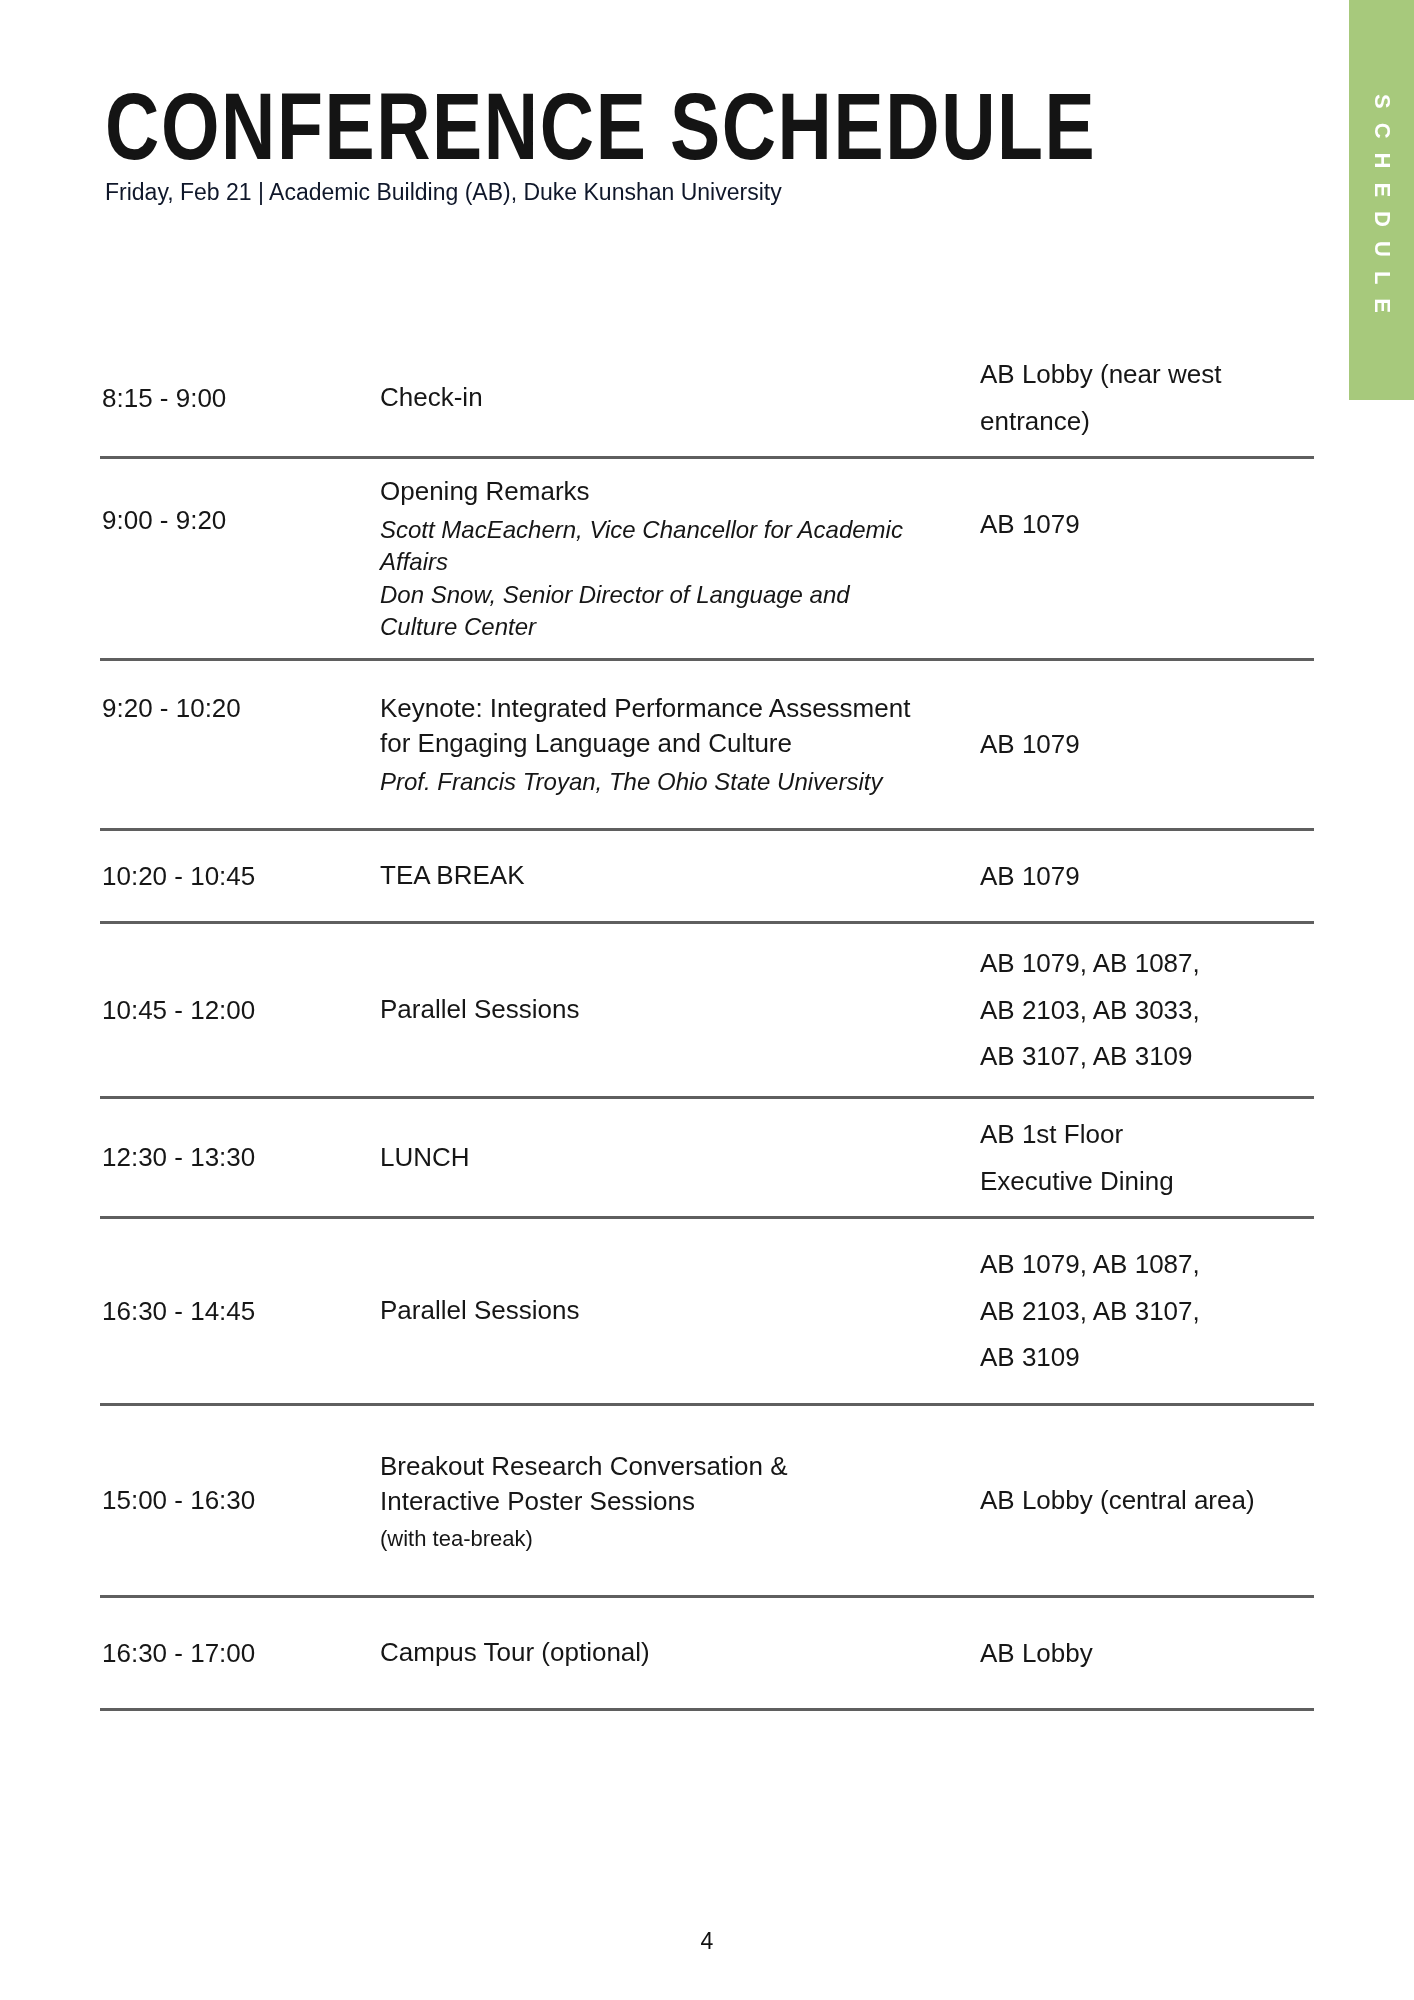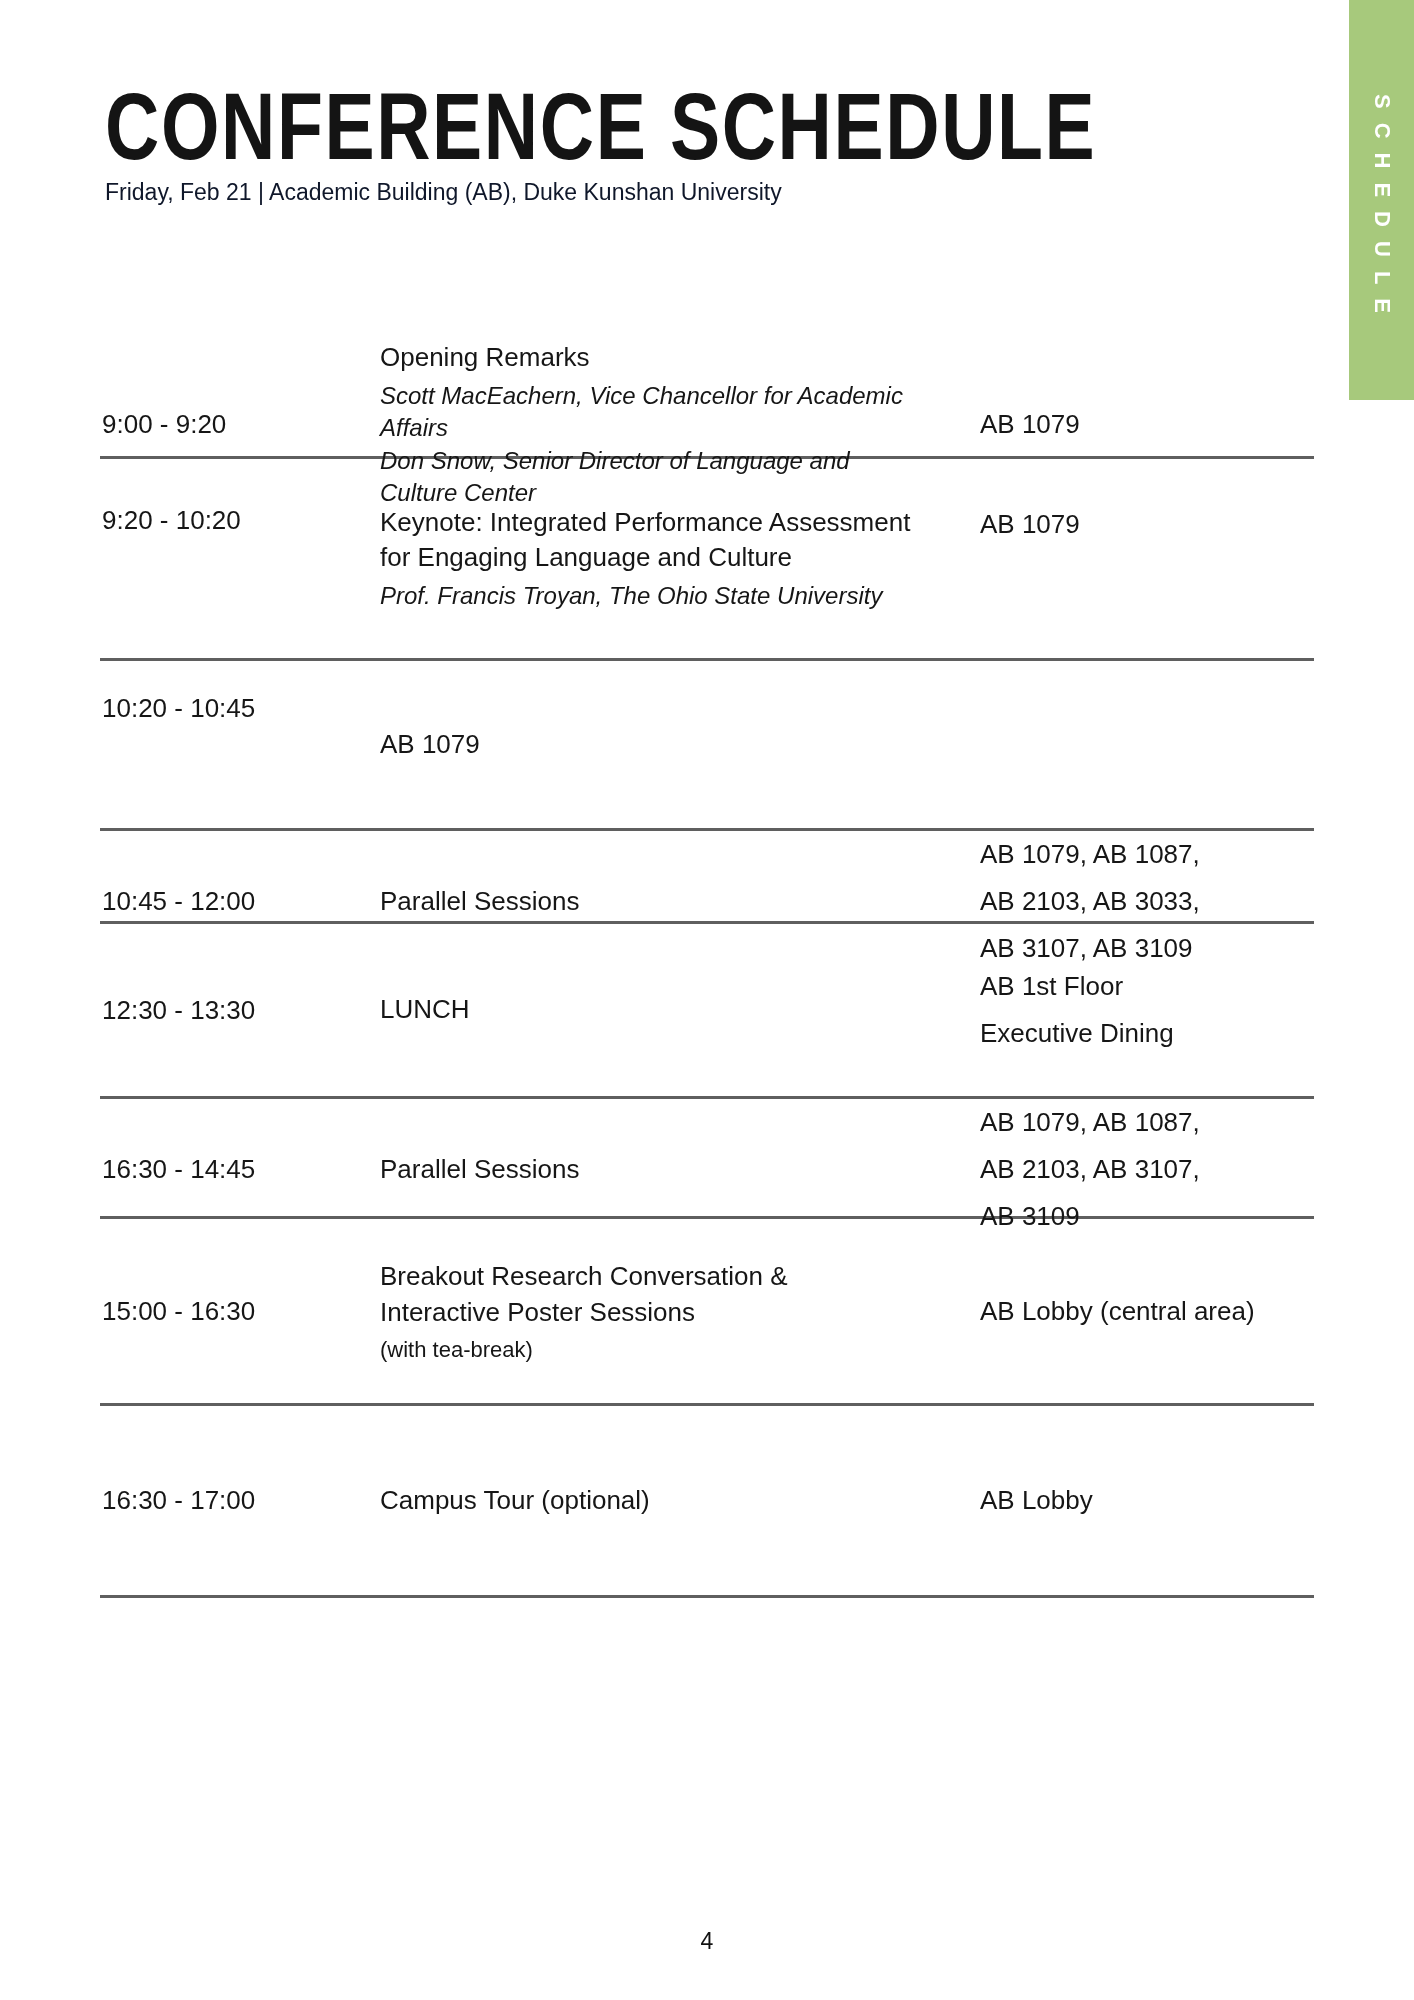--- a/index.html
+++ b/index.html
@@ -108,20 +108,29 @@
 
   <div class="side-tab" style="background: rgb(167, 201, 124);">
     <span class="side-tab-text">SCHEDULE</span>
   </div>
 
   <div class="doc-title">CONFERENCE SCHEDULE</div>
   <div class="doc-subtitle">Friday, Feb 21 | Academic Building (AB), Duke Kunshan University</div>
 
   <div class="schedule">
     <div class="rows">
+  <div class="row">
+    <div class="cell-time">8:15 - 9:00</div>
+    <div class="cell-agenda">
+      <div class="agenda-title">Check-in</div>
+
+    </div>
+    <div class="cell-location">AB Lobby (near west
+entrance)</div>
+  </div>
 
   <div class="row">
     <div class="cell-time">9:00 - 9:20</div>
     <div class="cell-agenda">
       <div class="agenda-title">Opening Remarks</div>
       <div class="agenda-speakers">Scott MacEachern, Vice Chancellor for Academic
 Affairs
 Don Snow, Senior Director of Language and
 Culture Center</div>
 
@@ -135,20 +144,24 @@
       <div class="agenda-title">Keynote: Integrated Performance Assessment
 for Engaging Language and Culture</div>
       <div class="agenda-speakers">Prof. Francis Troyan, The Ohio State University</div>
 
     </div>
     <div class="cell-location">AB 1079</div>
   </div>
 
   <div class="row">
     <div class="cell-time">10:20 - 10:45</div>
+    <div class="cell-agenda">
+      <div class="agenda-title">TEA BREAK</div>
+
+    </div>
     <div class="cell-location">AB 1079</div>
   </div>
 
   <div class="row">
     <div class="cell-time">10:45 - 12:00</div>
     <div class="cell-agenda">
       <div class="agenda-title">Parallel Sessions</div>
 
     </div>
     <div class="cell-location">AB 1079, AB 1087,

